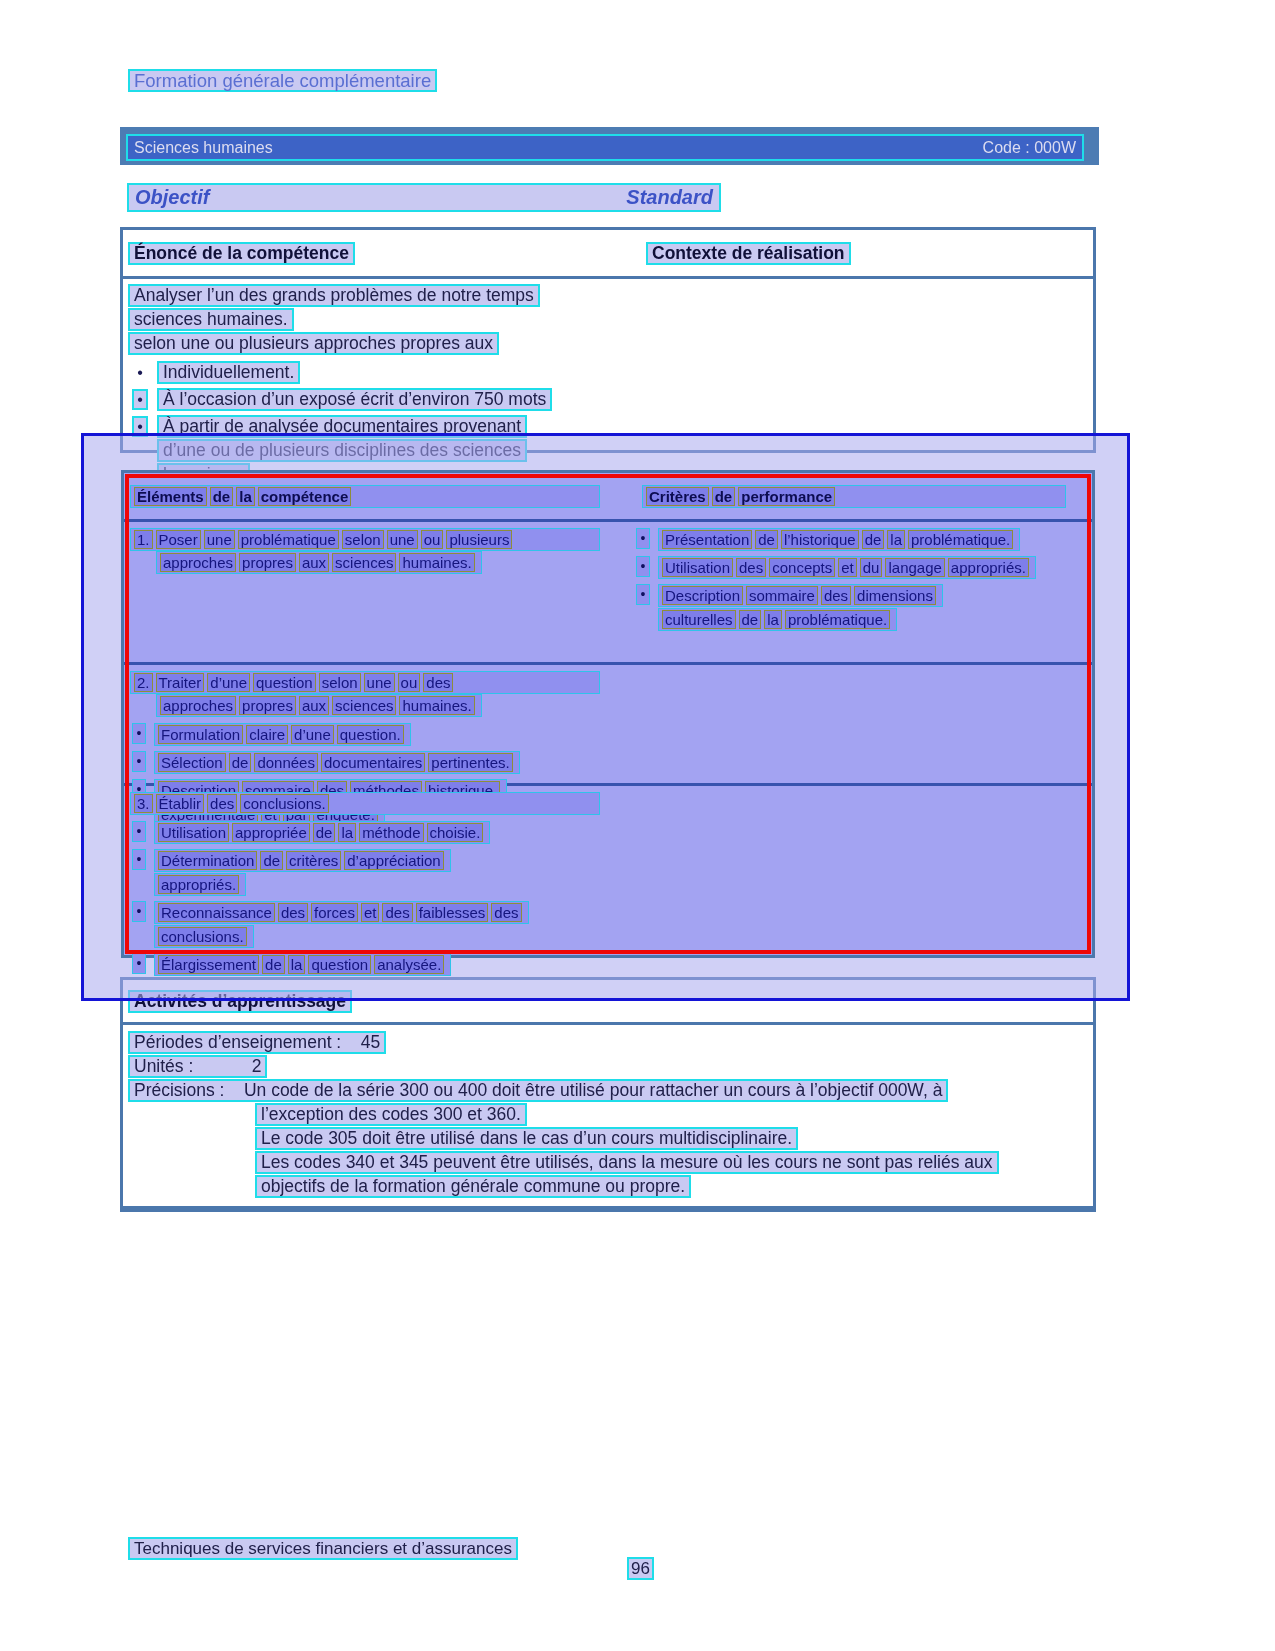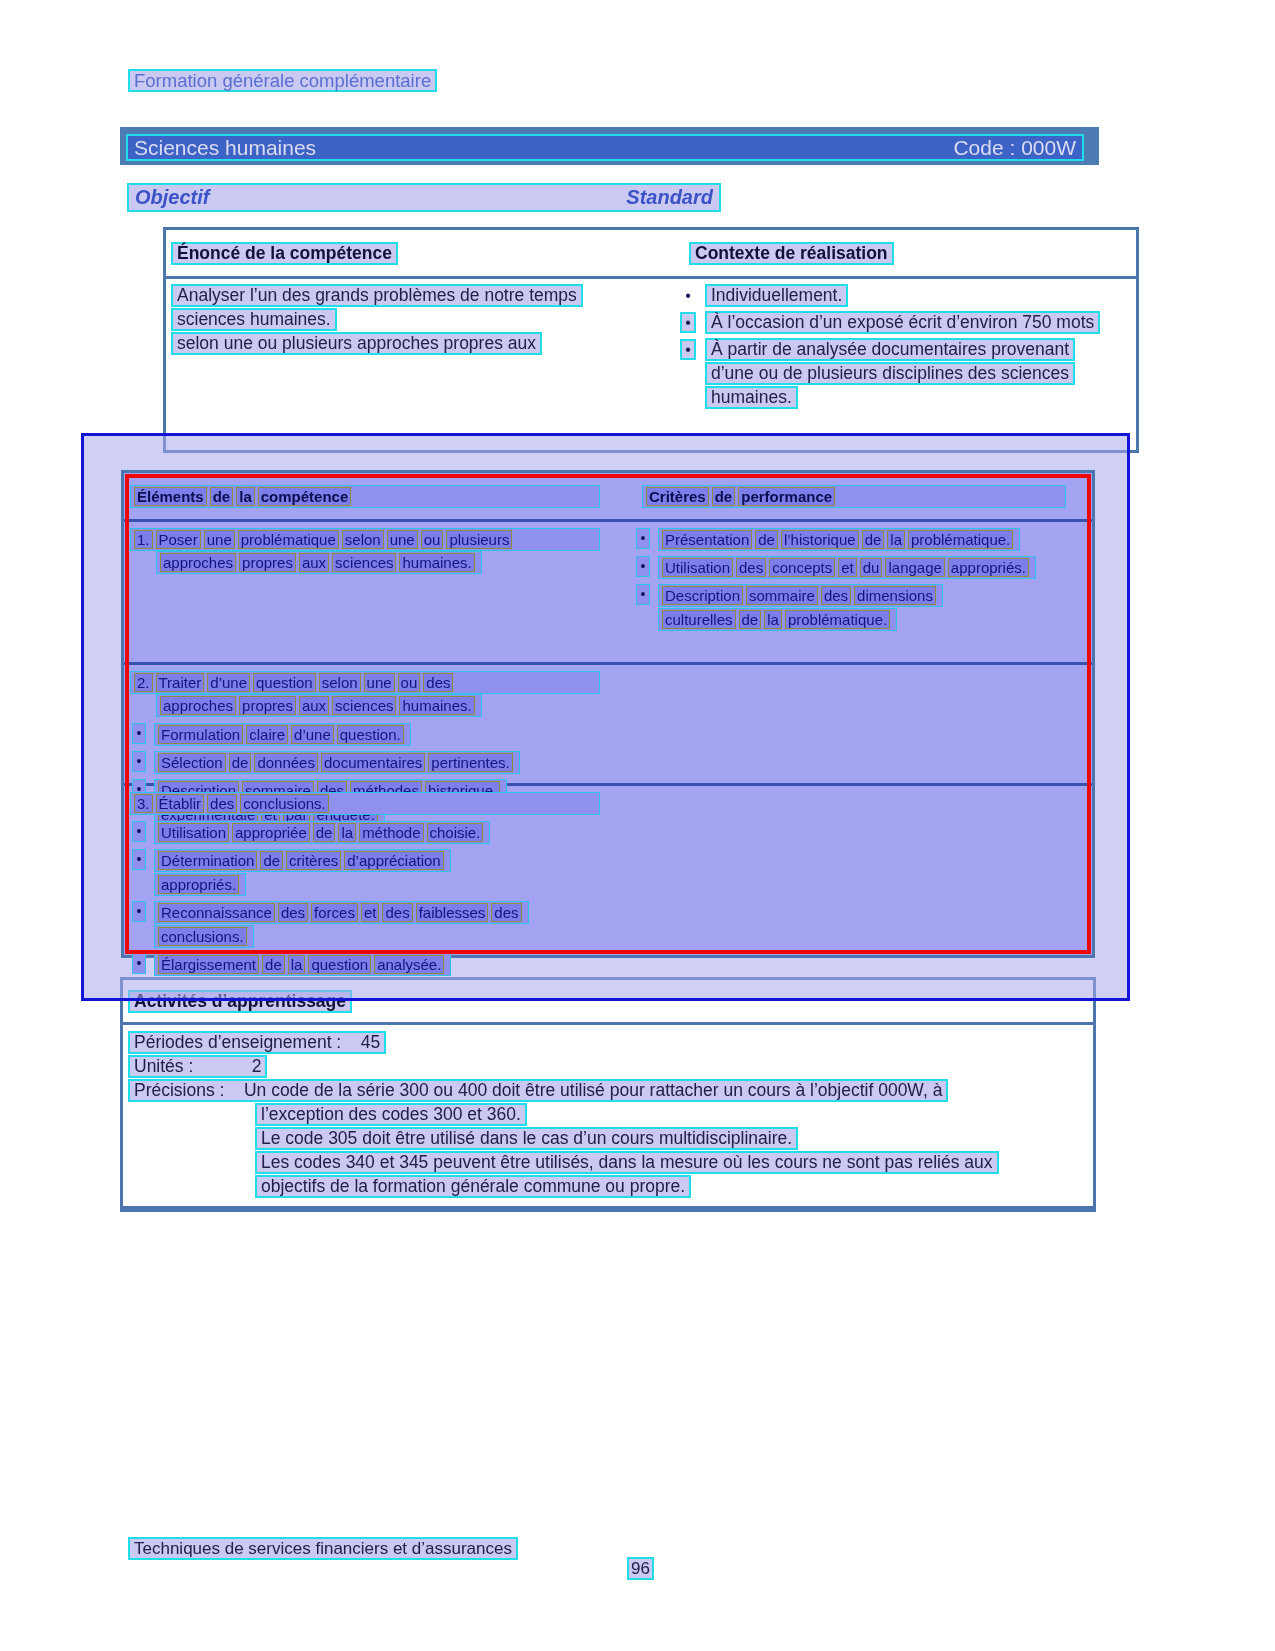--- a/index.html
+++ b/index.html
@@ -28,36 +28,36 @@
 
   #toplab{position:absolute;left:128px;top:69px;}
   #toplab .hl{color:var(--title-text,#5a6fd2);font-size:18.5px;}
 
   #bar{position:absolute;left:120px;top:127px;width:979px;height:38px;
        background:var(--banner-fill,#4d7cb3);}
   #bari{position:absolute;left:6px;top:7px;right:15px;height:23px;
         background:var(--banner-highlight,#3d63c6);
         border:2px solid var(--highlight-border,#1fdde9);
         display:flex;justify-content:space-between;align-items:center;
-        padding:0 6px;color:var(--banner-text,#dcdcf0);font-size:21px;}
+        padding:0 6px;color:var(--banner-text,#dcdcf0);font-size:16px;}
 
   #objstd{position:absolute;left:127px;top:183px;width:578px;
           display:flex;justify-content:space-between;
           background:var(--highlight-fill,#c9c9f2);
           border:2px solid var(--highlight-border,#1fdde9);
           padding:1px 6px;font-weight:bold;font-style:italic;
           font-size:20px;color:var(--heading-text,#3c52c6);}
 
   
   #t1{position:absolute;left:120px;top:227px;width:970px;height:220px;
-      border:3px solid var(--steel-border,#4b77ac);z-index:1;margin-left:43px;}
+      border:3px solid var(--steel-border,#4b77ac);z-index:1;}
   #t1 .thead{display:flex;height:46px;border-bottom:3px solid var(--steel-border,#4b77ac);align-items:center;}
   #t1 .thl{width:500px;padding-left:5px;}
   #t1 .thr{flex:1;padding-left:18px;}
-  #t1 .tbody{display:flex;}
+  #t1 .tbody{display:flex;flex-direction:column;}
   #t1 .tleft{width:500px;padding:5px 0 0 5px;}
   #t1 .tright{flex:1;padding-top:5px;}
 
   
   #ov{position:absolute;left:81px;top:433px;width:1043px;height:562px;
       border:3px solid var(--overlay-border,#1414d6);
       background:var(--overlay-fill,rgba(170,170,238,0.55));
       z-index:6;pointer-events:none;}
 
   

